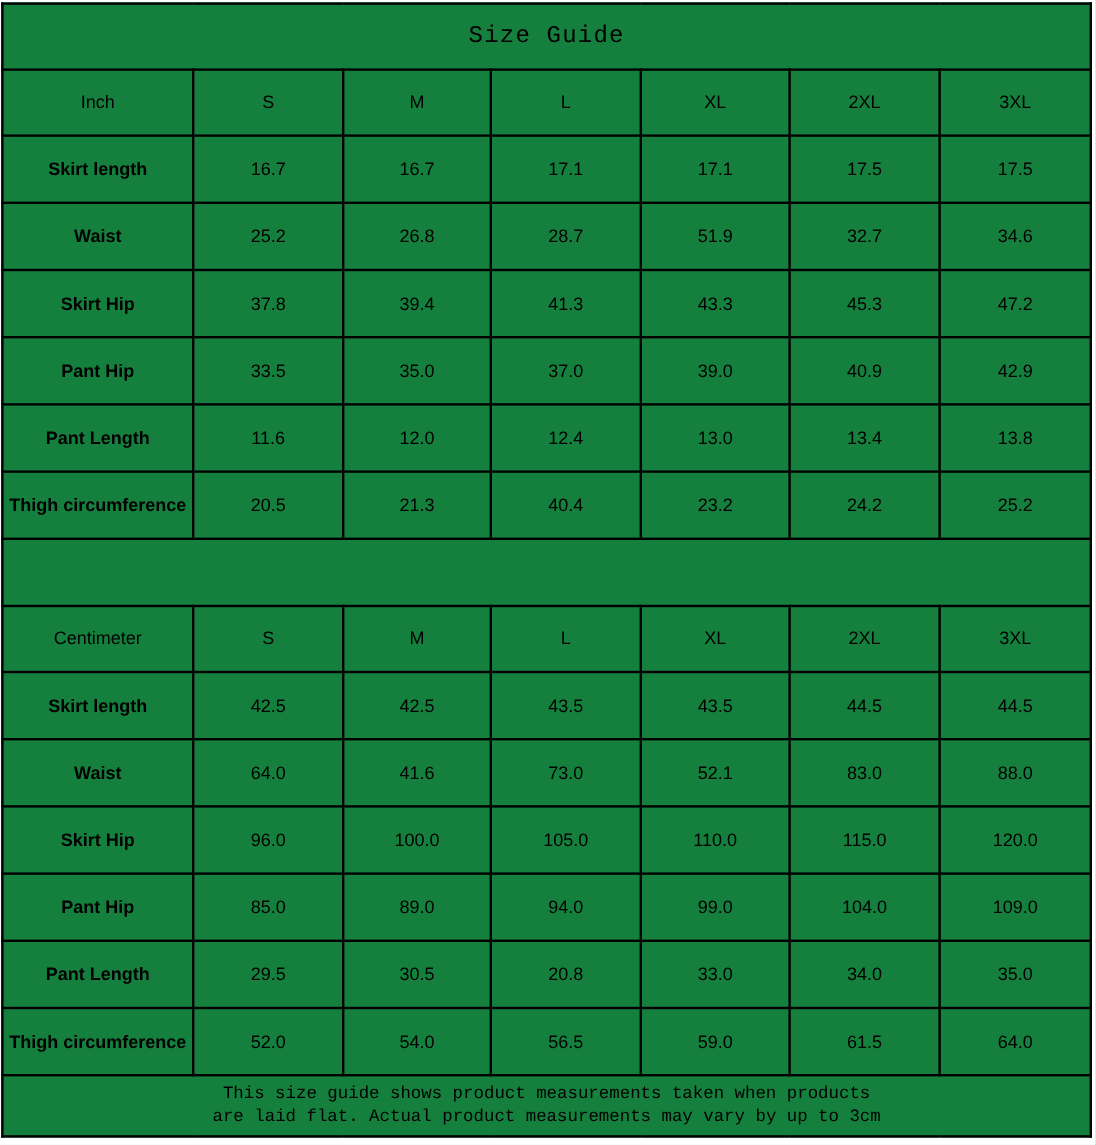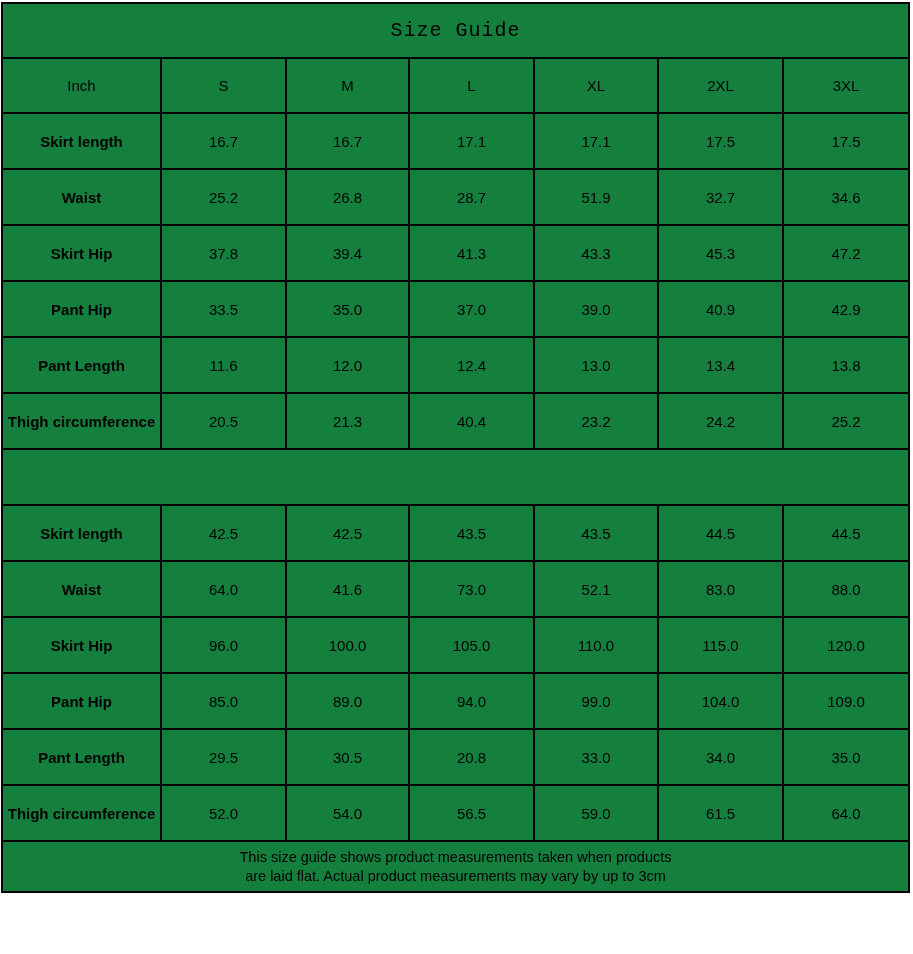--- a/index.html
+++ b/index.html
@@ -52,21 +52,21 @@
     height: 54px;
     font-family: "Liberation Sans", sans-serif;
     font-size: 15px;
     font-weight: normal;
   }
   .spacer-cell {
     height: 54px;
   }
   .footer-cell {
     height: 49px;
-    font-family: Liberation Sans, sans-serif;
+    font-family: Liberation Mono, monospace;
     font-size: 14.5px;
     line-height: 19px;
     font-weight: normal;
     border-radius: 13px;
   }
 </style>
 </head>
 <body>
 
 <table class="size-guide">
@@ -147,20 +147,29 @@
     <td class="value-cell">40.4</td>
     <td class="value-cell">23.2</td>
     <td class="value-cell">24.2</td>
     <td class="value-cell">25.2</td>
   </tr>
 
   <tr>
     <td colspan="7" class="spacer-cell"></td>
   </tr>
 
+  <tr>
+    <th class="hdr-cell">Centimeter</th>
+    <th class="hdr-cell">S</th>
+    <th class="hdr-cell">M</th>
+    <th class="hdr-cell">L</th>
+    <th class="hdr-cell">XL</th>
+    <th class="hdr-cell">2XL</th>
+    <th class="hdr-cell">3XL</th>
+  </tr>
 
   <tr>
     <th class="label-cell">Skirt length</th>
     <td class="value-cell">42.5</td>
     <td class="value-cell">42.5</td>
     <td class="value-cell">43.5</td>
     <td class="value-cell">43.5</td>
     <td class="value-cell">44.5</td>
     <td class="value-cell">44.5</td>
   </tr>

